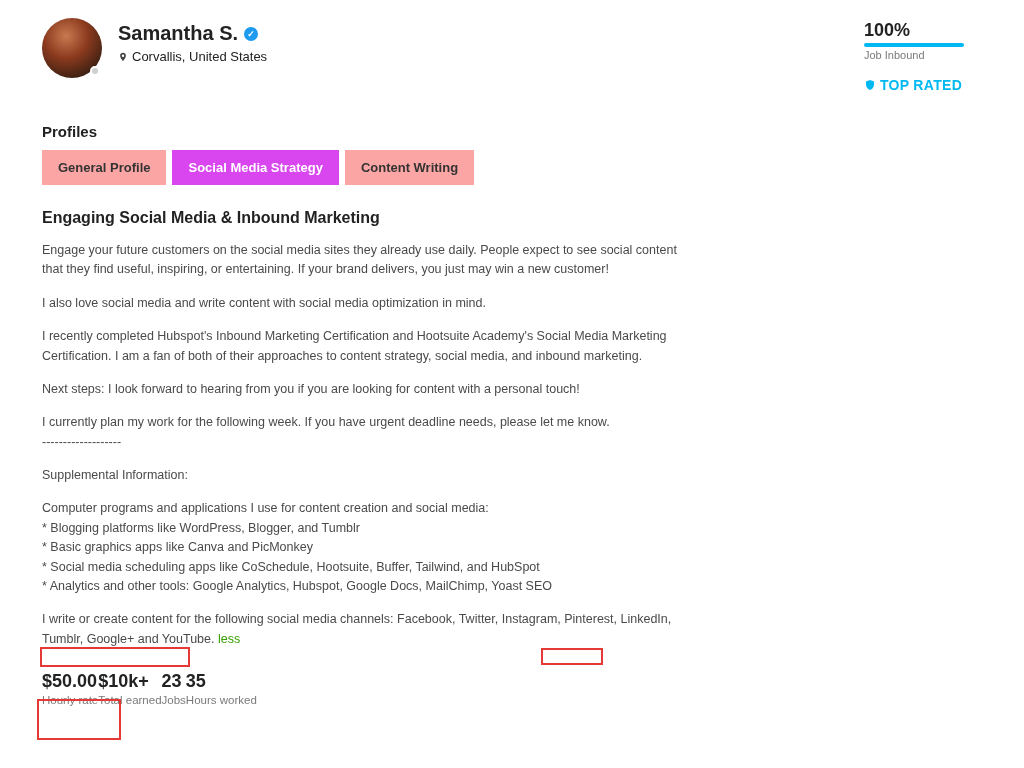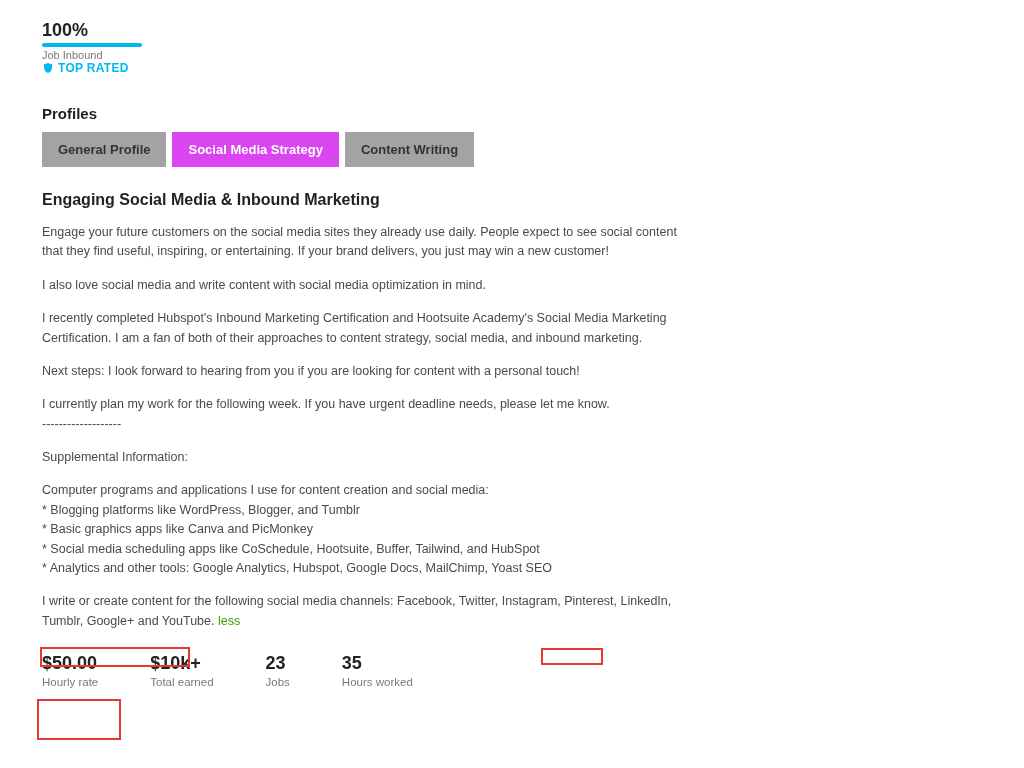--- a/index.html
+++ b/index.html
@@ -33,48 +33,65 @@
   }
   .verified-badge::after { content: "✓"; color: #fff; font-size: 9px; font-weight: 700; }
   .location-line { display: flex; align-items: center; gap: 4px; margin-top: 4px; font-size: 13px; color: #222; }
   .pin-icon { width: 10px; height: 12px; fill: #444; }
 
   .job-success-block { text-align: left; padding-top: 2px; min-width: 120px; }
   .pct-row { display: flex; align-items: flex-end; gap: 4px; }
   .pct-text { font-size: 18px; font-weight: 600; color: #222; }
   .pct-bar { height: 4px; width: 100px; background: #00B9F2; border-radius: 2px; margin-top: 2px; margin-bottom: 2px; }
   .js-label { font-size: 11px; color: #7a7a7a; }
-  .top-rated-row { display: flex; align-items: center; gap: 4px; margin-top: 0; color: #00B9F2; font-size: 12px; font-weight: 700; letter-spacing: 0.3px; }
+  .top-rated-row { display: flex; align-items: center; gap: 4px; margin-top: 16px; color: #00B9F2; font-size: 14px; font-weight: 700; letter-spacing: 0.3px; }
   .shield-icon { width: 12px; height: 12px; fill: #00B9F2; }
 
   .profiles-heading { margin-top: 30px; font-size: 15px; font-weight: 700; color: #222; }
   .tabs { display: flex; gap: 6px; margin-top: 10px; }
   .tab {
     padding: 10px 16px; font-size: 13px; font-weight: 600;
-    background: #a3a3a3; color: #333; cursor: pointer;
+    background: #fca5a5; color: #333; cursor: pointer;
   }
   .tab.active { background: #d946ef; color: #fff; }
 
   .section-title { margin-top: 24px; font-size: 16px; font-weight: 700; color: #222; }
   .body-text { margin-top: 14px; font-size: 12.5px; line-height: 1.55; color: #4a4a4a; max-width: 640px; }
   .body-text p { margin-bottom: 14px; }
   .less-link { color: #37A000; cursor: pointer; }
 
-  .stats-row { display: flex; gap: 52px; margin-top: 22px; }
+  .stats-row { display: flex; margin-top: 22px; }
   .stat { display: flex; flex-direction: column; }
   .stat-value { font-size: 18px; font-weight: 700; color: #222; }
   .stat-label { font-size: 11.5px; color: #7a7a7a; margin-top: 2px; }
 
   
   .hl { position: absolute; border: 2px solid #E53935; pointer-events: none; }
 </style>
 </head>
 <body>
 
 <div class="header-row">
+  <div class="profile-left">
+    <div class="avatar">
+      <div class="avatar-dot"></div>
+    </div>
+    <div class="name-block">
+      <div class="name-line">
+        <span class="name">Samantha S.</span>
+        <span class="verified-badge"></span>
+      </div>
+      <div class="location-line">
+        <svg class="pin-icon" viewBox="0 0 24 24">
+            <path d="M12 2C8 2 5 5 5 9c0 5 7 13 7 13s7-8 7-13c0-4-3-7-7-7zm0 10a3 3 0 110-6 3 3 0 010 6z"></path>
+          </svg>
+        <span>Corvallis, United States</span>
+      </div>
+    </div>
+  </div>
 
   <div class="job-success-block">
     <div class="pct-row">
       <span class="pct-text">100%</span>
     </div>
     <div class="pct-bar"></div>
     <div class="js-label">Job Inbound</div>
     <div class="top-rated-row">
       <svg class="shield-icon" viewBox="0 0 24 24">
           <path d="M12 2l8 3v6c0 5-3.5 9.5-8 11-4.5-1.5-8-6-8-11V5l8-3z"></path>

